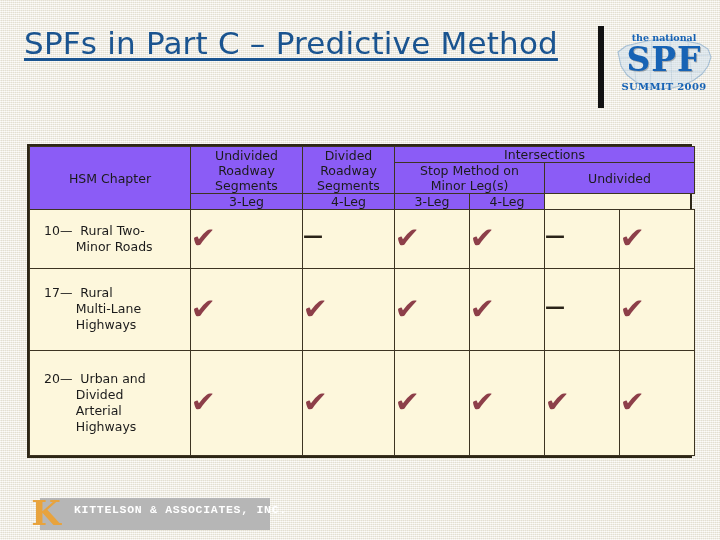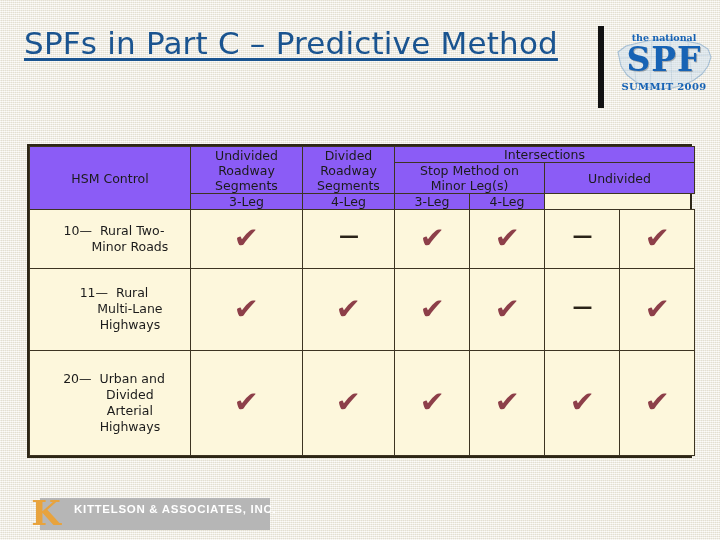--- a/index.html
+++ b/index.html
@@ -117,21 +117,20 @@
     background: #8b5cf6;
     font-size: 12.5px;
     font-weight: 400;
     line-height: 15px;
     text-align: center;
     vertical-align: middle;
   }
   #matrix tbody td {
     background: #fdf7dc;
     vertical-align: middle;
-    text-align: center;
   }
   td.chapter-cell {
     text-align: left;
     padding: 4px 6px 4px 14px;
     font-size: 12.5px;
     line-height: 16px;
   }
   .chapter-line {
     display: block;
     white-space: pre;
@@ -178,21 +177,21 @@
     color: #e8a33d;
     font-family: "DejaVu Serif", serif;
     font-weight: bold;
     font-size: 34px;
     line-height: 31px;
     text-align: center;
   }
   #footer-name {
     position: absolute;
     left: 52px; top: 5px;
-    font-family: Liberation Sans, sans-serif;
+    font-family: Liberation Mono, monospace;
     font-size: 11.5px;
     font-weight: bold;
     letter-spacing: 0.7px;
     color: #ffffff;
     white-space: nowrap;
     text-align: right;
   }
   #footer-tag {
     position: absolute;
     left: 54px; top: 19px;
@@ -233,21 +232,21 @@
         <col style="width:161px">
         <col style="width:112px">
         <col style="width:92px">
         <col style="width:75px">
         <col style="width:75px">
         <col style="width:75px">
         <col style="width:75px">
       </colgroup>
       <thead>
         <tr>
-          <th rowspan="3">HSM Control</th>
+          <th rowspan="3">HSM Chapter</th>
           <th rowspan="2">
             <span>Undivided</span><br>
             <span>Roadway</span><br>
             <span>Segments</span>
           </th>
           <th rowspan="2">
             <span>Divided</span><br>
             <span>Roadway</span><br>
             <span>Segments</span>
           </th>
@@ -275,21 +274,21 @@
             </td>
             <td><span class="mark mark-check">✔</span></td>
             <td><span class="mark mark-dash">—</span></td>
             <td><span class="mark mark-check">✔</span></td>
             <td class="soft-left"><span class="mark mark-check">✔</span></td>
             <td><span class="mark mark-dash">—</span></td>
             <td class="soft-left"><span class="mark mark-check">✔</span></td>
           </tr>
           <tr>
             <td class="chapter-cell">
-              <span class="chapter-line">11—  Rural</span>
+              <span class="chapter-line">17—  Rural</span>
               <span class="chapter-line">        Multi-Lane</span>
               <span class="chapter-line">        Highways</span>
             </td>
             <td><span class="mark mark-check">✔</span></td>
             <td><span class="mark mark-check">✔</span></td>
             <td><span class="mark mark-check">✔</span></td>
             <td class="soft-left"><span class="mark mark-check">✔</span></td>
             <td><span class="mark mark-dash">—</span></td>
             <td class="soft-left"><span class="mark mark-check">✔</span></td>
           </tr>

